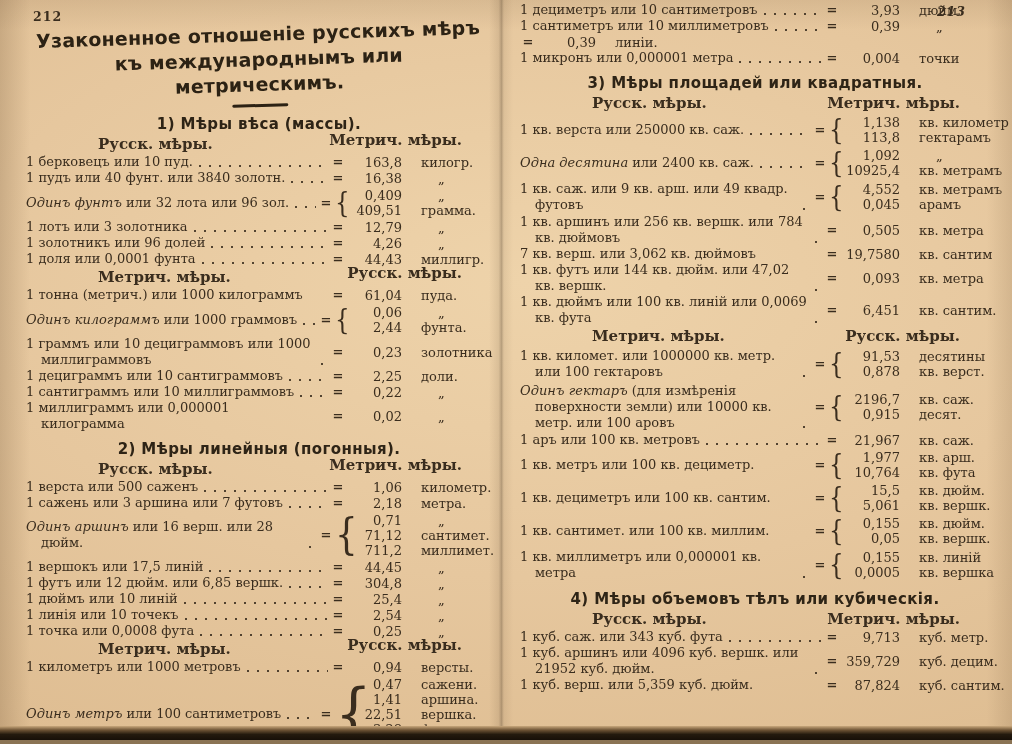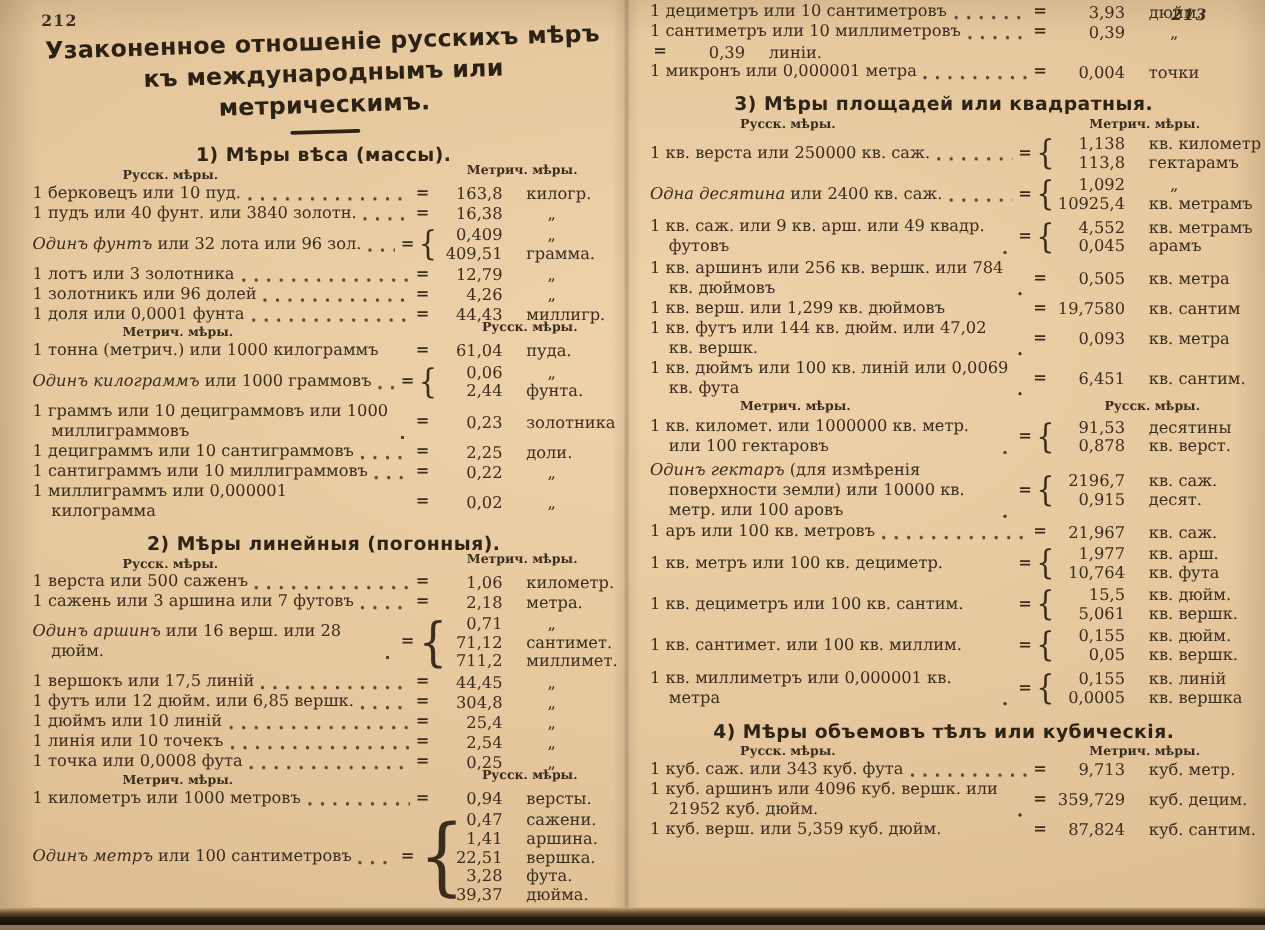--- a/index.html
+++ b/index.html
@@ -24,21 +24,21 @@
   .pg-left{left:26px;top:4px;width:466px;}
   .pg-right{left:520px;top:2px;width:470px;}
 
   .title-block{transform:rotate(-1.8deg);margin-top:18px;}
   .title{font-family:"DejaVu Sans",sans-serif;font-weight:bold;font-size:19px;line-height:1.32;
     text-align:center;color:#2c2214;letter-spacing:.2px;margin:0 6px;}
   .title-rule{width:56px;height:3px;background:#2c2214;margin:7px auto 0;border-radius:2px;}
 
   .sec-heading{font-family:"DejaVu Sans",sans-serif;font-weight:bold;font-size:15px;text-align:center;
     color:#2e2416;letter-spacing:.4px;margin:8px 0 2px;}
-  .hdr-row{display:flex;font-weight:bold;font-size:10px;margin:1px 0;}
+  .hdr-row{display:flex;font-weight:bold;font-size:15px;margin:1px 0;}
   .col-hdr.left{margin-left:72px;}
   .col-hdr.right{margin-left:auto;margin-right:30px;}
   .pg-left .col-hdr.right{position:relative;top:-4px;}
 
   .row{display:flex;align-items:center;font-size:13px;line-height:16px;}
   .row.multi{padding:1.5px 0;}
   .left-cell{flex:1;display:flex;min-width:0;align-items:baseline;}
   .label{padding-left:15px;text-indent:-15px;}
   .label i{font-style:italic;margin-right:4px;}
   .dots{flex:1 0 8px;height:12px;margin:0 2px 1px 5px;align-self:flex-end;
@@ -533,21 +533,21 @@
           <span class="eq">=</span>
           <span class="vals">
             <span class="vline">
               <span class="num">0,505</span>
               <span class="unit">кв. метра</span>
             </span>
           </span>
         </div>
         <div class="row">
           <span class="left-cell">
-            <span class="label"><span class="rest">1 кв. верш. или 1,299 кв. дюймовъ</span></span>
+            <span class="label"><span class="rest">7 кв. верш. или 3,062 кв. дюймовъ</span></span>
             <span class="dots no-dots"></span>
           </span>
           <span class="eq">=</span>
           <span class="vals">
             <span class="vline">
               <span class="num">19,7580</span>
               <span class="unit">кв. сантим</span>
             </span>
           </span>
         </div>

